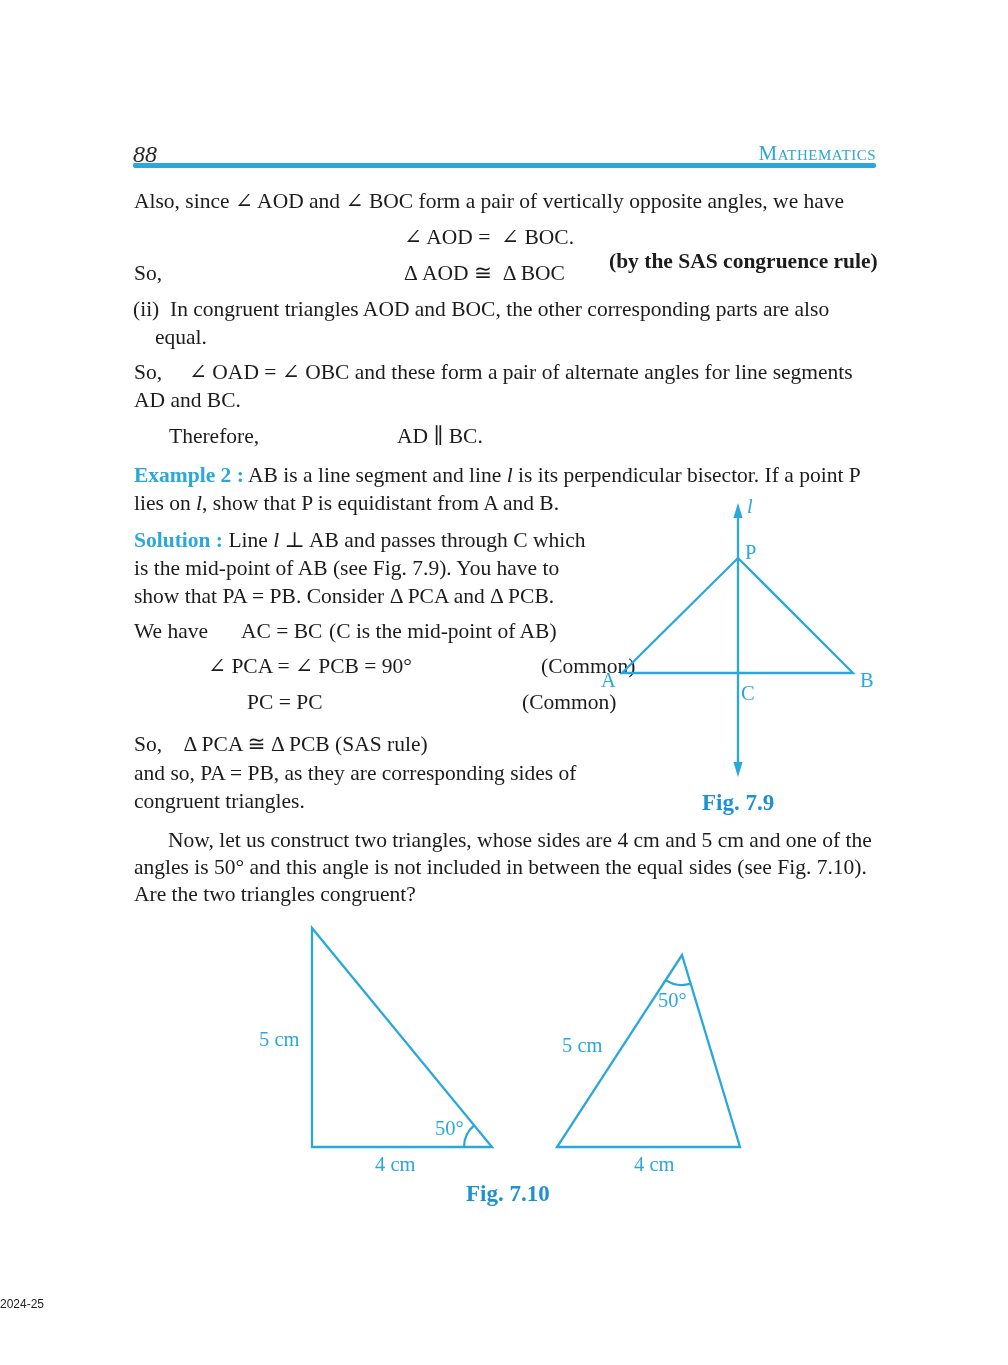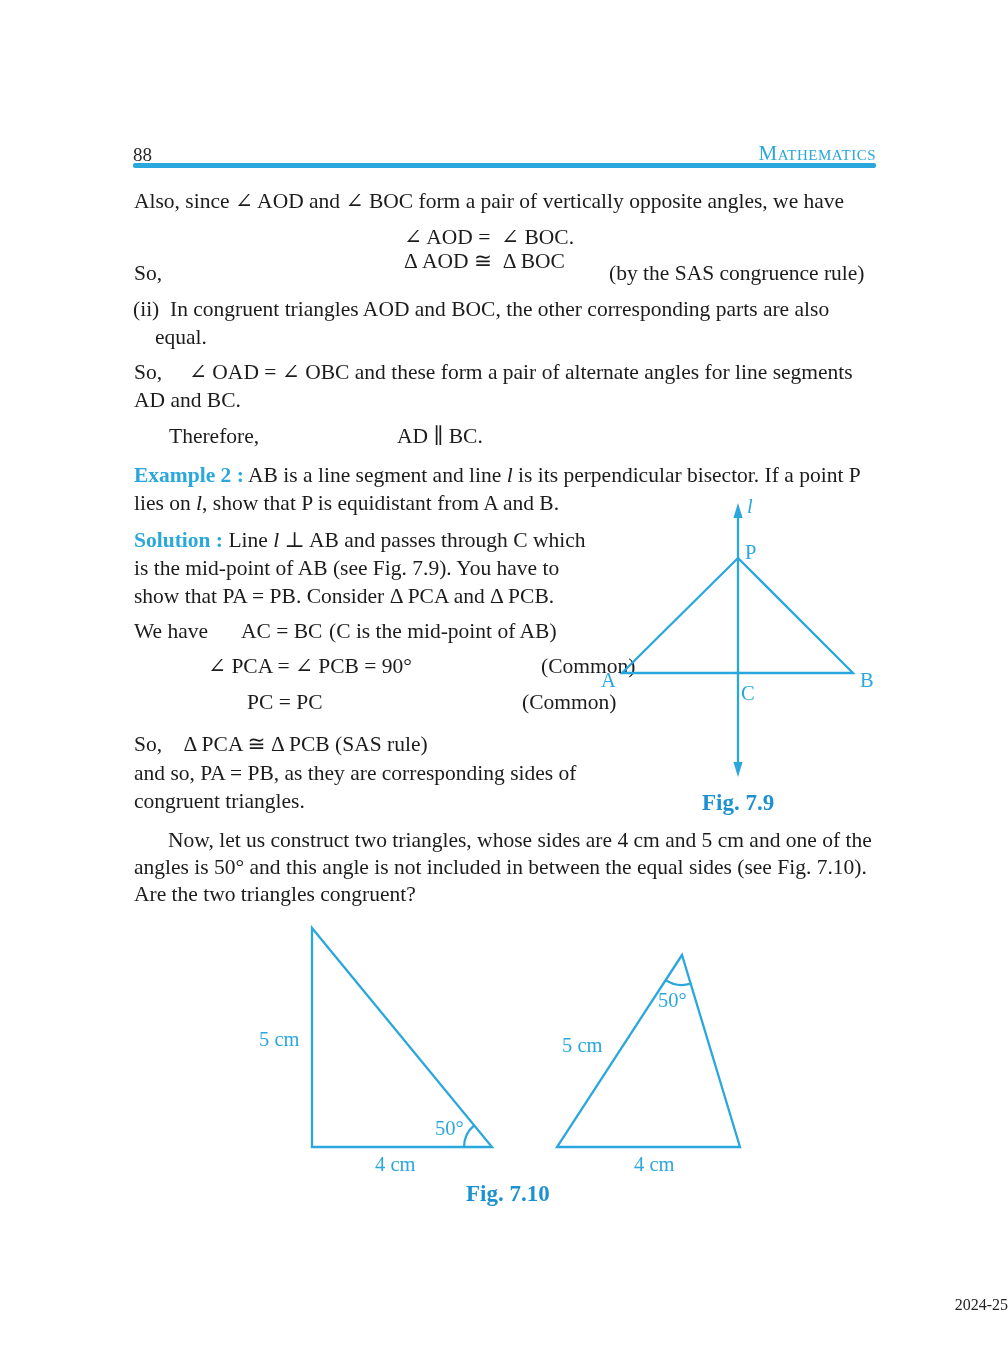--- a/index.html
+++ b/index.html
@@ -12,49 +12,49 @@
     position:relative;width:1008px;height:1365px;background:#ffffff;overflow:hidden;
     font-family:"Liberation Serif","DejaVu Serif",serif;
     color:var(--ink);
     font-size:21.5px;line-height:27px;
   }
   .abs{position:absolute;white-space:pre;}
   .cy{color:var(--accent);font-weight:bold;}
   .cap{color:var(--caption);font-weight:bold;font-size:23px;}
   .it{font-style:italic;}
   .figlab{color:var(--accent);font-size:20.5px;}
-  .hdr-num{font-size:19px;color:#262626;}
+  .hdr-num{font-size:24px;color:#262626;font-style:italic;}
   .hdr-title{
     color:var(--accent);font-variant:small-caps;font-size:21px;letter-spacing:0.5px;
   }
   .rule{position:absolute;left:133px;top:163px;width:743px;height:4.5px;background:var(--accent);border-radius:2px;}
   .footer{
-    position:absolute;left:0;top:1291px;width:100%;text-align:right;
-    font-family:Liberation Serif, serif;font-size:16px;color:#222;
+    position:absolute;left:0;top:1291px;width:100%;text-align:left;
+    font-family:Liberation Sans, sans-serif;font-size:12px;color:#222;
   }
   svg{position:absolute;overflow:visible;}
   .stroke{fill:none;stroke:var(--accent);stroke-width:2.3;stroke-linejoin:miter;}
   .fill{fill:var(--accent);stroke:none;}
 </style>
 </head>
 <body>
 
 <div class="page">
 
   <span class="abs hdr-num" style="left:133px;top:141px;">88</span>
   <span class="abs hdr-title" style="right:132px;top:140px;">Mathematics</span>
   <div class="rule"></div>
 
   <span class="abs" style="left:134px;top:188px;">Also, since ∠ AOD and ∠ BOC form a pair of vertically opposite angles, we have</span>
 
   <span class="abs" style="left:404px;top:224px;">∠ AOD =  ∠ BOC.</span>
 
   <span class="abs" style="left:134px;top:260px;text-align:center;">So,</span>
-  <span class="abs" style="left:404px;top:248px;">Δ AOD ≅  Δ BOC</span>
-  <span class="abs" style="left:609px;top:260px;">(by the SAS congruence rule)</span>
+  <span class="abs" style="left:404px;top:260px;">Δ AOD ≅  Δ BOC</span>
+  <span class="abs" style="left:609px;top:248px;font-weight:bold;">(by the SAS congruence rule)</span>
 
   <span class="abs" style="left:133px;top:296px;">(ii)</span>
   <span class="abs" style="left:170px;top:296px;">In congruent triangles AOD and BOC, the other corresponding parts are also</span>
   <span class="abs" style="left:155px;top:324px;">equal.</span>
 
   <span class="abs" style="left:134px;top:359px;">So,     ∠ OAD = ∠ OBC and these form a pair of alternate angles for line segments</span>
   <span class="abs" style="left:134px;top:387px;">AD and BC.</span>
 
   <span class="abs" style="left:169px;top:423px;">Therefore,</span>
   <span class="abs" style="left:397px;top:423px;">AD ∥ BC.</span>

